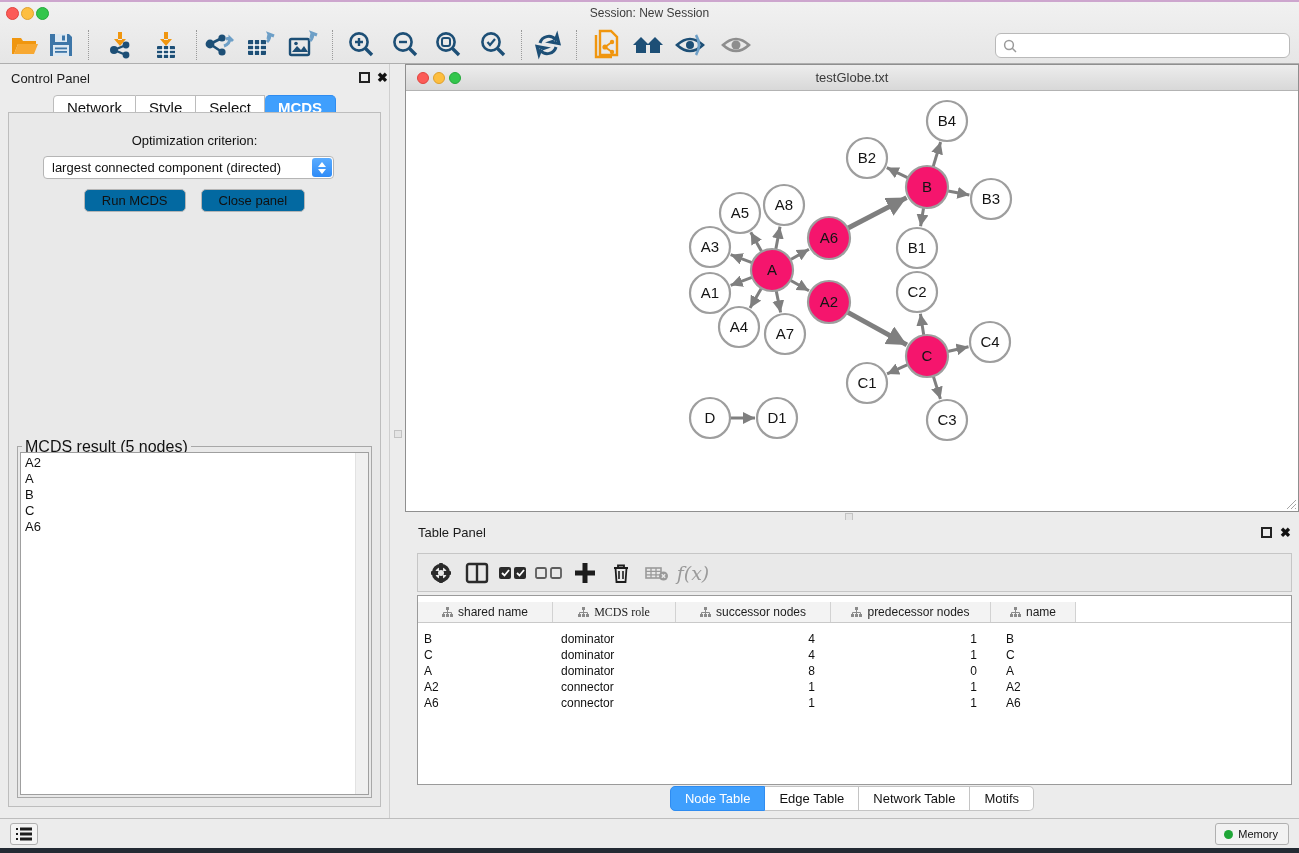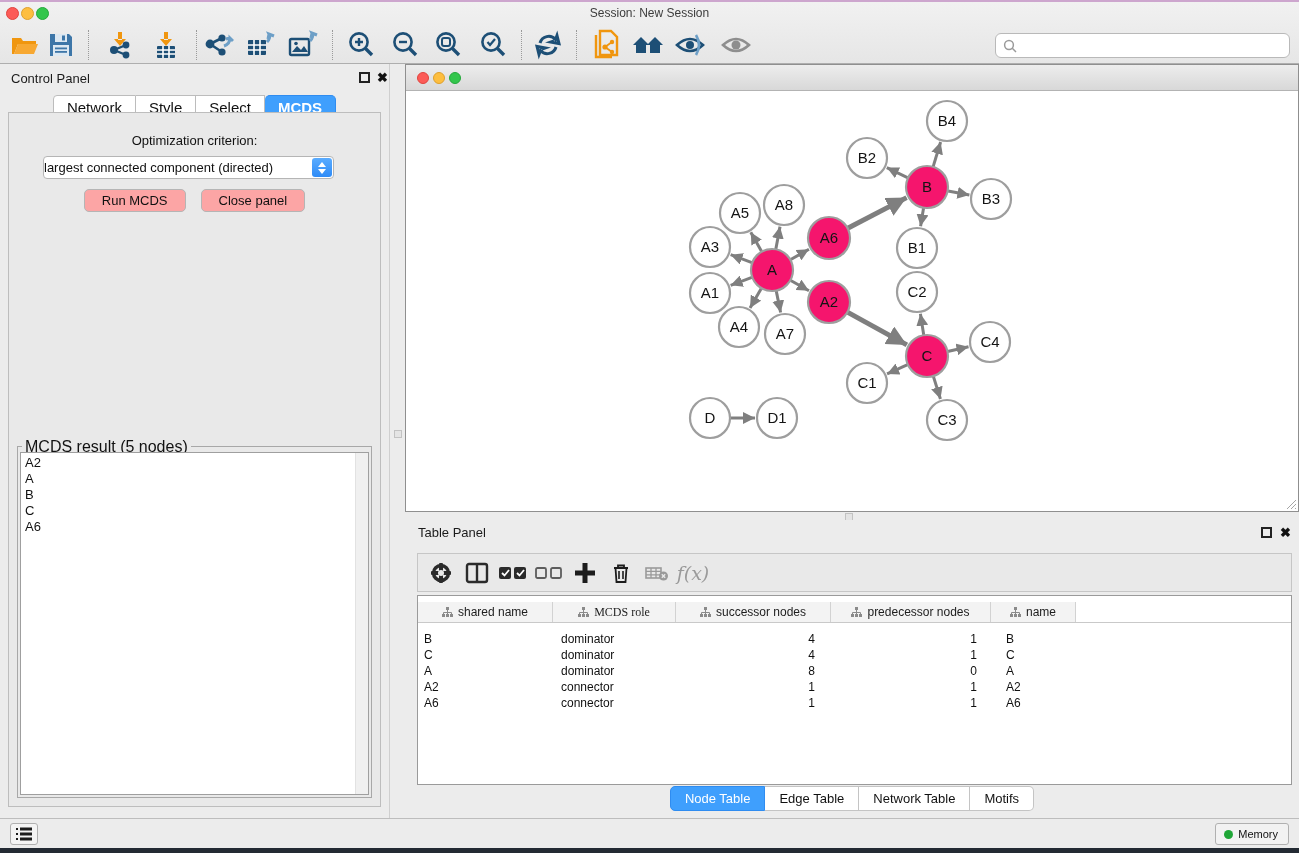--- a/index.html
+++ b/index.html
@@ -30,27 +30,27 @@
   .panel-title { position:absolute; left:11px; top:7px; font-size:13px; color:#1b1b1b; }
   .float-icon { position:absolute; width:11px; height:11px; border:2px solid #222; top:8px; }
   .close-icon { position:absolute; top:6px; font-size:13px; font-weight:bold; color:#111; }
   .cp-tabs { position:absolute; left:0; right:0; top:31px; display:flex; justify-content:center; }
   .cp-tab { font-size:15px; padding:3px 13px; background:#fff; border:1px solid #bcbcbc; border-left-width:0; color:#111; }
   .cp-tab:first-child { border-left-width:1px; border-radius:4px 0 0 4px; }
   .cp-tab.sel { background:#3f9ffd; color:#fff; border-color:#2f8cf0; border-radius:5px; font-weight:bold; }
   .cp-body { position:absolute; left:8px; right:8px; top:48px; bottom:11px; background:#e9e9e9; border:1px solid #bdbdbd; }
   .crit-label { position:absolute; left:0; right:0; top:20px; text-align:center; font-size:13px; color:#111; }
   .crit-select { position:absolute; left:34px; right:46px; top:43px; height:23px; background:#fff; border:1px solid #b5b5b5;
-     border-radius:4px; display:flex; align-items:center; font-size:13px; color:#111; }
+     border-radius:4px; display:flex; align-items:center; font-size:13px; padding-left:8px; color:#111; }
   .crit-stepper { position:absolute; right:1px; top:1px; bottom:1px; width:20px; background:linear-gradient(#5aacff,#2e8bf7);
      border-radius:3px; display:flex; flex-direction:column; align-items:center; justify-content:center; gap:2px; }
   .chev-up   { width:0; height:0; border-left:4px solid transparent; border-right:4px solid transparent; border-bottom:5px solid #fff; }
   .chev-down { width:0; height:0; border-left:4px solid transparent; border-right:4px solid transparent; border-top:5px solid #fff; }
   .cp-buttons { position:absolute; left:0; right:0; top:76px; display:flex; justify-content:center; gap:15px; }
-  .mac-btn { font-size:13px; background:#fca5a5; border:1px solid #b5b5b5; border-radius:5px; padding:3px 17px; color:#111; }
+  .mac-btn { font-size:13px; background:#0369a1; border:1px solid #b5b5b5; border-radius:5px; padding:3px 17px; color:#111; }
   .mcds-fieldset { position:absolute; left:8px; right:8px; top:333px; bottom:8px; border:1px solid #a8a8a8; }
   .mcds-legend { position:absolute; left:4px; top:-9px; background:#e9e9e9; padding:0 3px; font-size:16px; color:#111; }
   .mcds-list { position:absolute; left:2px; right:2px; top:5px; bottom:2px; background:#fff; border:1px solid #9f9f9f; overflow:hidden; }
   .mcds-scroll { position:absolute; right:0; top:0; bottom:0; width:13px; background:#f0f0f0; border-left:1px solid #e2e2e2; }
   .mcds-item { font-size:13px; line-height:16px; padding-left:4px; color:#111; }
 
   
   .net-window { position:absolute; left:405px; top:64px; width:894px; height:448px; background:#fff; border:1px solid #8f8f8f; }
   .net-titlebar { position:absolute; left:0; top:0; right:0; height:26px; background:linear-gradient(#ededed,#d8d8d8); border-bottom:1px solid #b3b3b3; }
   .net-title { position:absolute; width:100%; text-align:center; top:5px; font-size:13px; color:#3a3a3a; }
@@ -276,20 +276,21 @@
         </div>
     </div>
   </div>
 </div>
 
 <div class="net-window">
   <div class="net-titlebar">
     <span class="nt-light" style="left:11px; background:#fc5b57; border:1px solid #e0443e;"></span>
     <span class="nt-light" style="left:27px; background:#fdbe3f; border:1px solid #dea02c;"></span>
     <span class="nt-light" style="left:43px; background:#33c64c; border:1px solid #24a83a;"></span>
+    <div class="net-title">testGlobe.txt</div>
   </div>
   <div class="net-canvas">
     <svg id="graph-svg" width="892" height="420" viewBox="0 0 892 420">
       <defs>
         <marker id="arr" viewBox="0 0 10 10" refX="10" refY="5" markerWidth="4" markerHeight="4" orient="auto" markerUnits="strokeWidth">
           <path d="M0,0 L10,5 L0,10 z" fill="#7f7f7f"></path>
         </marker>
       </defs>
       <g id="g-edges">
           <line x1="347.24867563180135" y1="185.95613645917047" x2="324.6264568050185" y2="194.3482498949125" stroke="#7f7f7f" stroke-width="3" marker-end="url(#arr)"></line>

